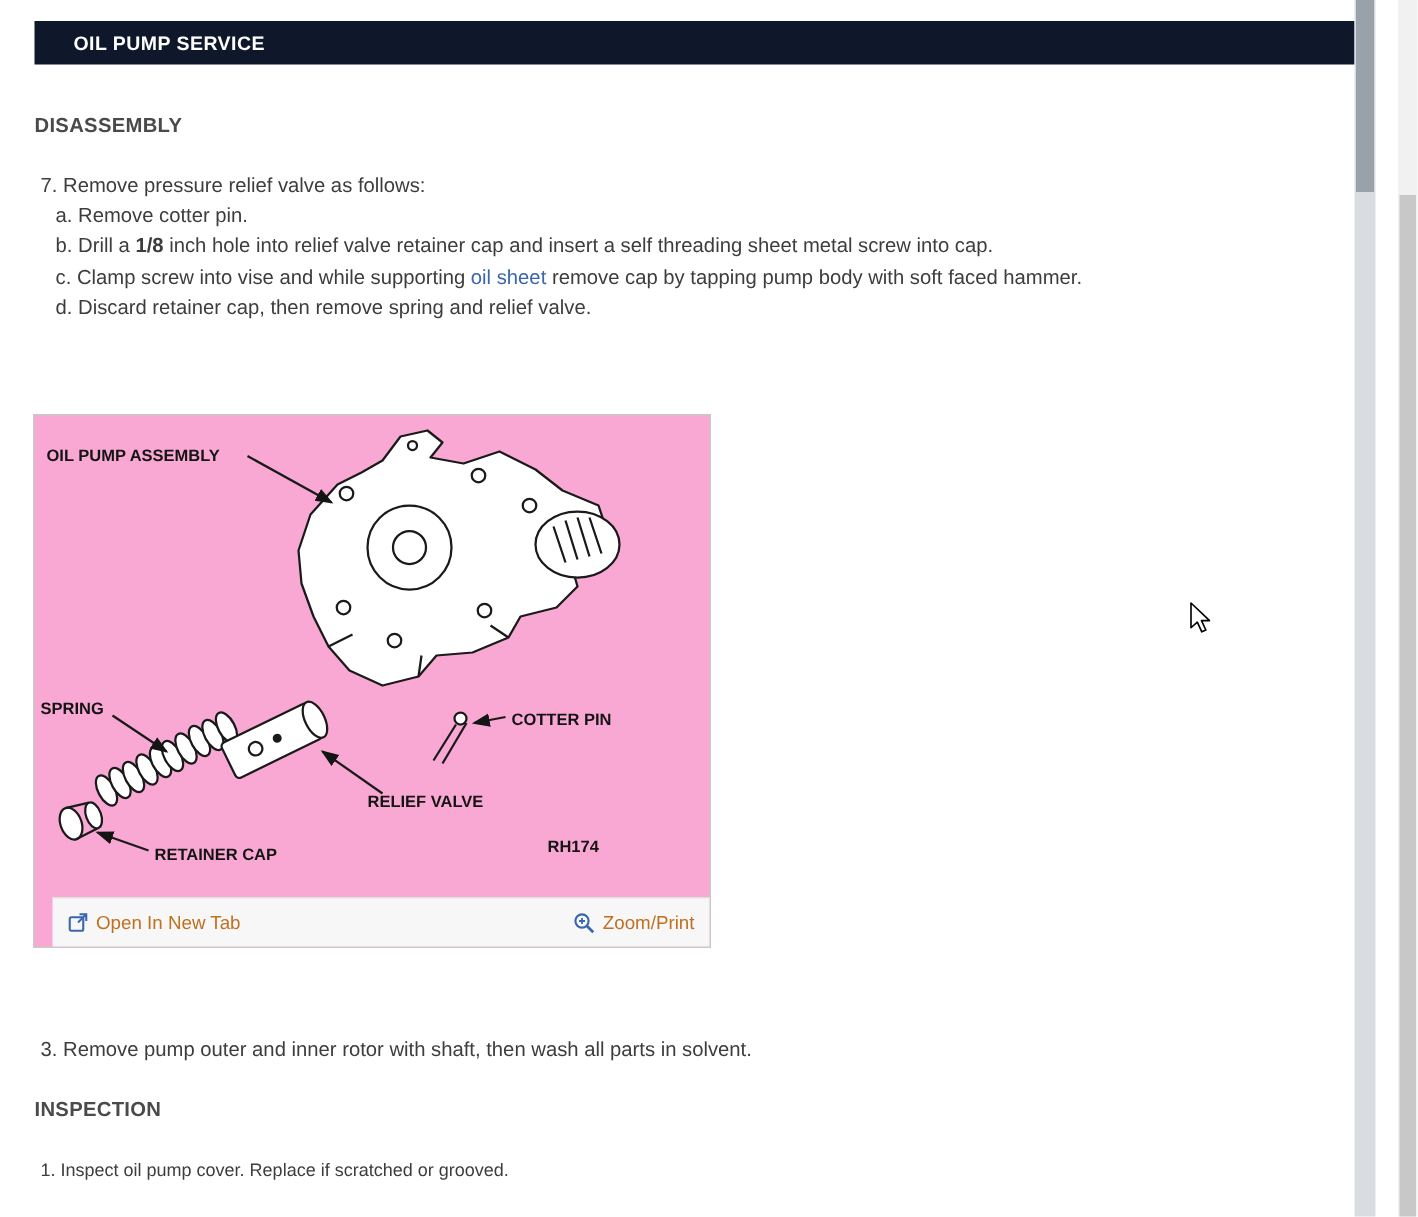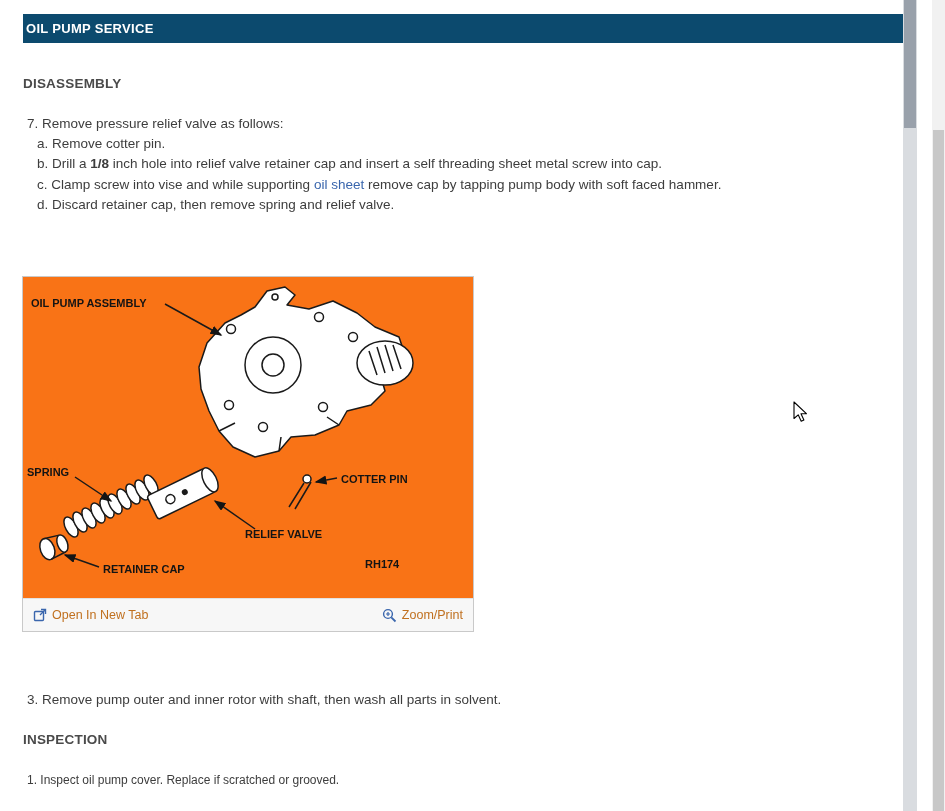--- a/index.html
+++ b/index.html
@@ -4,48 +4,48 @@
 <style>
   * { margin:0; padding:0; box-sizing:border-box; }
   html,body { width:945px; height:811px; }
   body {
     position:relative; overflow:hidden; background:#ffffff;
     font-family:"Liberation Sans","DejaVu Sans",sans-serif;
     color:#3d3d3d;
   }
   .title-bar {
     position:absolute; left:23px; top:14px; width:880px; height:29px;
-    background:#0c4a6e; color:#ffffff; display:flex; align-items:center;
-    padding-left:3px; font-size:13px; font-weight:700; letter-spacing:.3px;
+    background:#0f172a; color:#ffffff; display:flex; align-items:center;
+    padding-left:26px; font-size:13px; font-weight:700; letter-spacing:.3px;
   }
   .heading {
     position:absolute; left:23px; font-size:13.5px; font-weight:700;
     color:#4a4a4a; letter-spacing:.2px;
   }
   .heading.disassembly { top:76px; }
   .heading.inspection  { top:732px; }
   .steps {
     position:absolute; left:23px; top:114px; width:870px;
     font-size:13.5px; line-height:20.2px;
   }
   .l1 { padding-left:4px; }
   .l2 { padding-left:14px; }
   b { font-weight:700; }
   a.inline-link { color:#3a66ad; text-decoration:none; cursor:pointer; }
   .step-3 { position:absolute; left:27px; top:692px; font-size:13.5px; }
   .inspect-step { position:absolute; left:27px; top:773px; font-size:12px; }
 
   .figure {
     position:absolute; left:22px; top:276px; width:452px; height:356px;
-    border:1px solid #c9c9c9; background:#f97316;
+    border:1px solid #c9c9c9; background:#f9a8d4;
   }
   .figure-image { position:absolute; left:0; top:0; right:0; bottom:33px; overflow:hidden; }
   .figure-image svg { display:block; }
   .figure-footer {
-    position:absolute; left:0; right:0; bottom:0; height:33px;
+    position:absolute; left:12px; right:0; bottom:0; height:33px;
     background:#f7f7f7; border-top:1px solid #e2e2e2;
     display:flex; align-items:center; justify-content:space-between;
     padding:0 10px; font-size:12.5px;
   }
   .fig-link {
     color:#c0701f; text-decoration:none; display:flex; align-items:center;
     gap:5px; cursor:pointer;
   }
   .fig-link svg { display:block; }
   svg text.diag-label {

